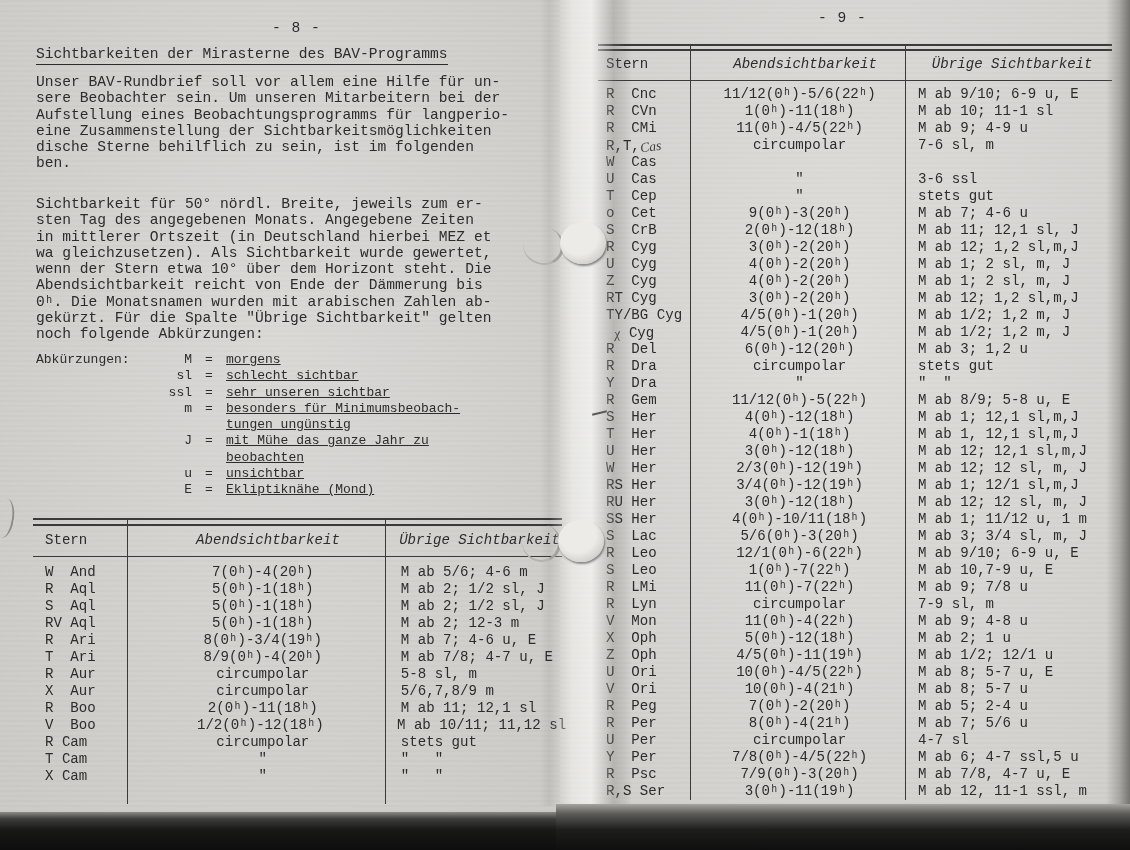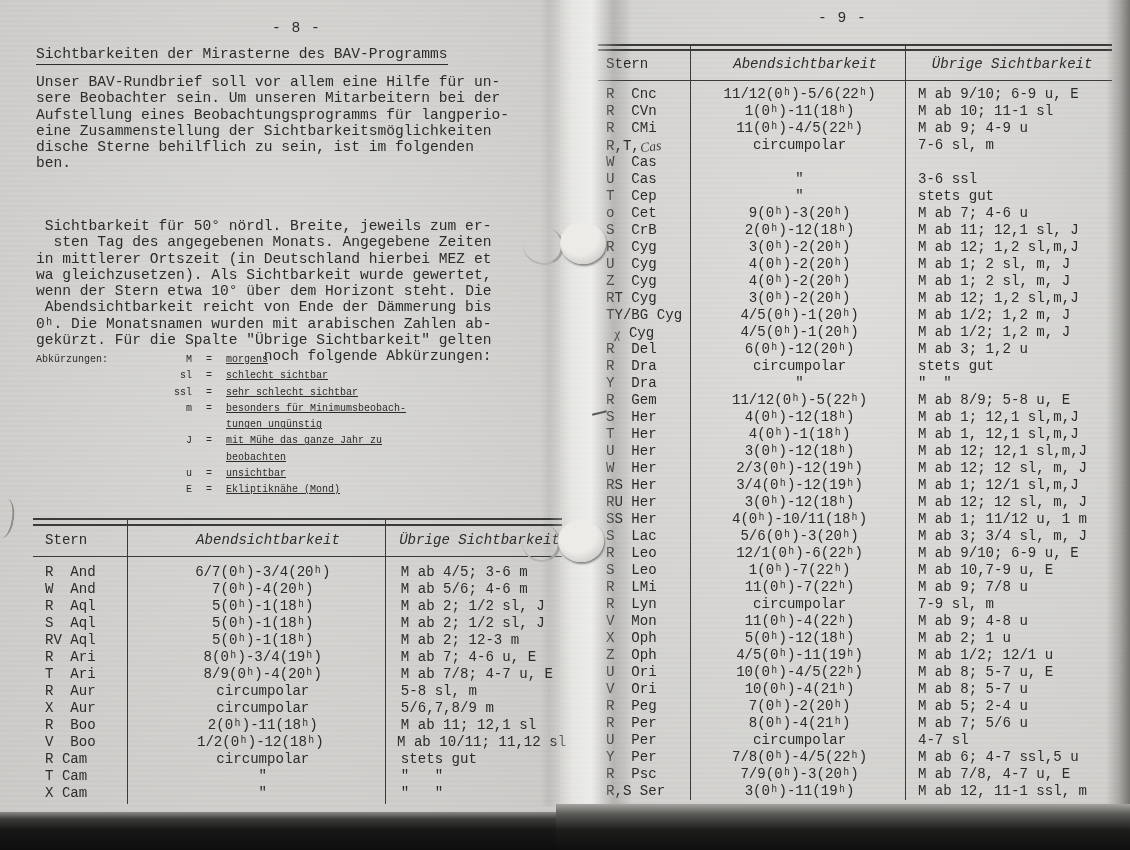--- a/index.html
+++ b/index.html
@@ -12,22 +12,22 @@
     background:repeating-linear-gradient(0deg,rgba(0,0,0,0.016) 0 2px,rgba(255,255,255,0.012) 2px 5px),
                radial-gradient(ellipse at 50% 40%,rgba(255,255,255,0.10),rgba(0,0,0,0.05));}
   .tw{white-space:pre;}
   .pagenum{position:absolute;font-size:14.6px;letter-spacing:1px;}
   #pn-left{left:272px;top:20px;}
   #pn-right{left:818px;top:10px;}
   #heading{position:absolute;left:36px;top:46px;font-size:14.6px;
            border-bottom:1.5px solid #2c2c2c;padding-bottom:2px;}
   .para{position:absolute;left:36px;font-size:14.6px;line-height:16.3px;}
   #para1{top:74px;}
-  #para2{top:218px;text-align:right;}
-  #abbrev{position:absolute;left:36px;top:352px;font-size:10px;line-height:16.3px;}
+  #para2{top:196px;}
+  #abbrev{position:absolute;left:36px;top:352px;font-size:13px;line-height:16.3px;}
   #abbrev-label{position:absolute;left:0;top:0;}
   .ab-row{display:flex;}
   .ab-key{width:156px;text-align:right;white-space:pre;}
   .ab-eq{width:34px;text-align:center;}
   .ab-val{white-space:pre;text-decoration:underline;}
   
   .vtable{position:absolute;font-size:14.1px;}
   #table-left{left:33px;top:518px;width:529px;height:290px;}
   #table-right{left:598px;top:44px;width:514px;height:758px;}
   .topline{position:absolute;left:0;right:0;height:1.6px;background:#3a3a3a;}
@@ -127,21 +127,21 @@
           <div class="ab-val"><div class="tw">morgens</div></div>
         </div>
         <div class="ab-row">
           <div class="ab-key tw">sl</div>
           <div class="ab-eq tw">=</div>
           <div class="ab-val"><div class="tw">schlecht sichtbar</div></div>
         </div>
         <div class="ab-row">
           <div class="ab-key tw">ssl</div>
           <div class="ab-eq tw">=</div>
-          <div class="ab-val"><div class="tw">sehr schlecht sichtbar</div></div>
+          <div class="ab-val"><div class="tw">sehr unseren sichtbar</div></div>
         </div>
         <div class="ab-row">
           <div class="ab-key tw">m</div>
           <div class="ab-eq tw">=</div>
           <div class="ab-val"><div class="tw">besonders für Minimumsbeobach-</div><div class="tw">tungen ungünstig</div></div>
         </div>
         <div class="ab-row">
           <div class="ab-key tw">J</div>
           <div class="ab-eq tw">=</div>
           <div class="ab-val"><div class="tw">mit Mühe das ganze Jahr zu</div><div class="tw">beobachten</div></div>
@@ -165,25 +165,20 @@
     <div class="thead">
       <div class="hth c1 tcell">Stern</div>
       <div class="hth c2 tcell">Abendsichtbarkeit</div>
       <div class="hth c3 tcell">Übrige Sichtbarkeit</div>
     </div>
     <div id="tl-sep" class="sepline"></div>
     <div id="tl-v1" class="vline"></div>
     <div id="tl-v2" class="vline"></div>
     <div class="rows">
         <div class="trow">
-          <div class="tcell c1">R  And</div>
-          <div class="tcell c2">6/7(0ʰ)-3/4(20ʰ)</div>
-          <div class="tcell c3">M ab 4/5; 3-6 m</div>
-        </div>
-        <div class="trow">
           <div class="tcell c1">W  And</div>
           <div class="tcell c2">7(0ʰ)-4(20ʰ)</div>
           <div class="tcell c3">M ab 5/6; 4-6 m</div>
         </div>
         <div class="trow">
           <div class="tcell c1">R  Aql</div>
           <div class="tcell c2">5(0ʰ)-1(18ʰ)</div>
           <div class="tcell c3">M ab 2; 1/2 sl, J</div>
         </div>
         <div class="trow">

